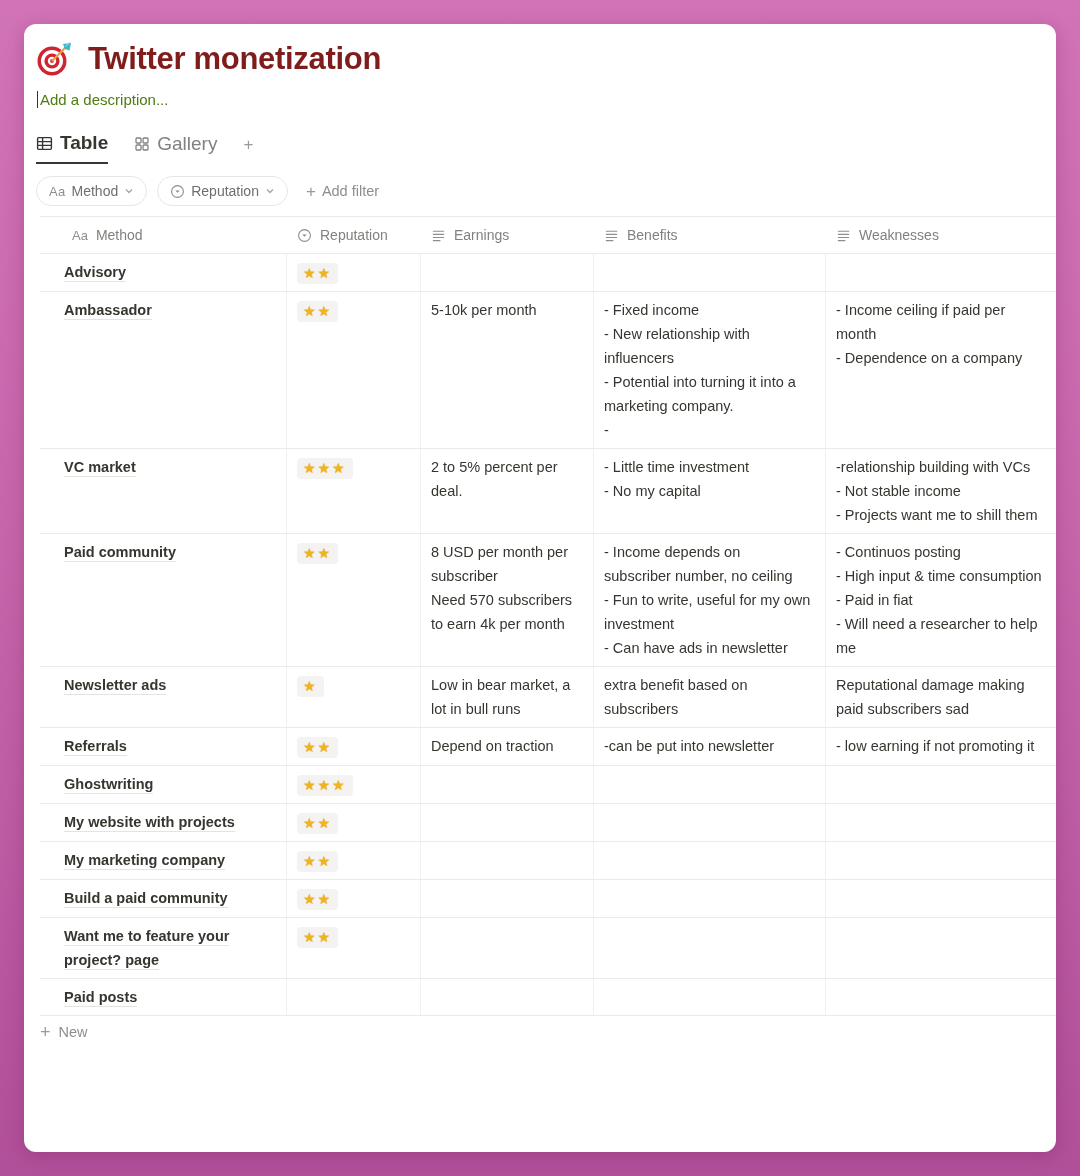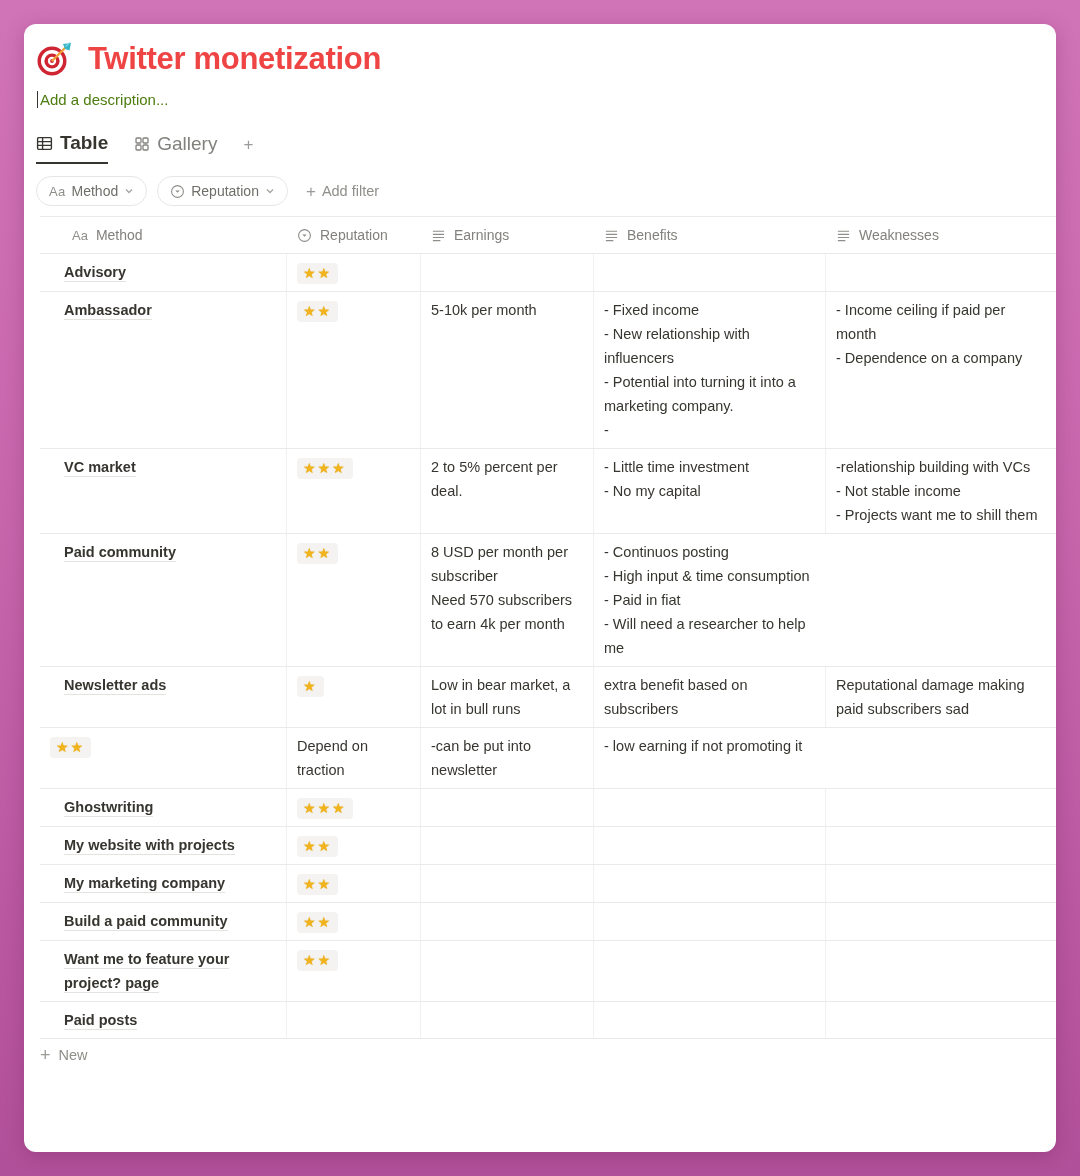--- a/index.html
+++ b/index.html
@@ -12,21 +12,21 @@
   }
   .card {
     position:absolute; left:24px; top:24px; width:1032px; height:1128px;
     background:#ffffff; border-radius:12px;
     box-shadow:0 4px 18px rgba(90,20,70,.25);
     overflow:hidden;
   }
   
   .title-row { display:flex; align-items:center; padding:16px 12px 0 12px; }
   .page-emoji { width:38px; height:38px; margin-right:14px; flex:0 0 auto; }
-  .page-title { font-size:31px; font-weight:700; letter-spacing:-.3px; color:#ef4444; }
+  .page-title { font-size:31px; font-weight:700; letter-spacing:-.3px; color:#7f1d1d; }
   .desc-row { display:flex; align-items:center; padding:12px 12px 0 13px; height:30px; }
   .caret { width:1px; height:17px; background:#37352f; margin-right:2px; }
   .desc-placeholder { font-size:15px; color:#4d7c0f; }
   
   .tabs { display:flex; align-items:stretch; gap:26px; padding:0 12px; margin-top:16px; height:40px; }
   .tab { display:flex; align-items:center; gap:7px; font-size:19px; color:#82817d; cursor:pointer; }
   .tab.active { color:#37352f; font-weight:600; border-bottom:2px solid #37352f; }
   .tab svg { display:block; }
   .tab-plus { display:flex; align-items:center; color:#9b9a97; font-size:20px; }
   
@@ -210,35 +210,39 @@
     <div class="cell t-weak">-relationship building with VCs
 - Not stable income
 - Projects want me to shill them</div>
   </div>
 
   <div class="trow">
     <div class="cell c-method border-r"><span class="title-text t-title">Paid community</span></div>
     <div class="cell border-r"><span class="star-badge t-stars">★★</span></div>
     <div class="cell border-r t-earn">8 USD per month per subscriber
 Need 570 subscribers to earn 4k per month</div>
+    <div class="cell border-r t-ben">- Income depends on subscriber number, no ceiling
+- Fun to write, useful for my own investment
+- Can have ads in newsletter</div>
     <div class="cell t-weak">- Continuos posting
 - High input &amp; time consumption
 - Paid in fiat
 - Will need a researcher to help me</div>
   </div>
 
   <div class="trow">
     <div class="cell c-method border-r"><span class="title-text t-title">Newsletter ads</span></div>
     <div class="cell border-r"><span class="star-badge t-stars">★</span></div>
     <div class="cell border-r t-earn">Low in bear market, a lot in bull runs</div>
     <div class="cell border-r t-ben">extra benefit based on subscribers</div>
     <div class="cell t-weak">Reputational damage making paid subscribers sad</div>
   </div>
 
   <div class="trow">
+    <div class="cell c-method border-r"><span class="title-text t-title">Referrals</span></div>
     <div class="cell border-r"><span class="star-badge t-stars">★★</span></div>
     <div class="cell border-r t-earn">Depend on traction</div>
     <div class="cell border-r t-ben">-can be put into newsletter</div>
     <div class="cell t-weak">- low earning if not promoting it</div>
   </div>
 
   <div class="trow">
     <div class="cell c-method border-r"><span class="title-text t-title">Ghostwriting</span></div>
     <div class="cell border-r"><span class="star-badge t-stars">★★★</span></div>
     <div class="cell border-r t-earn"></div>

